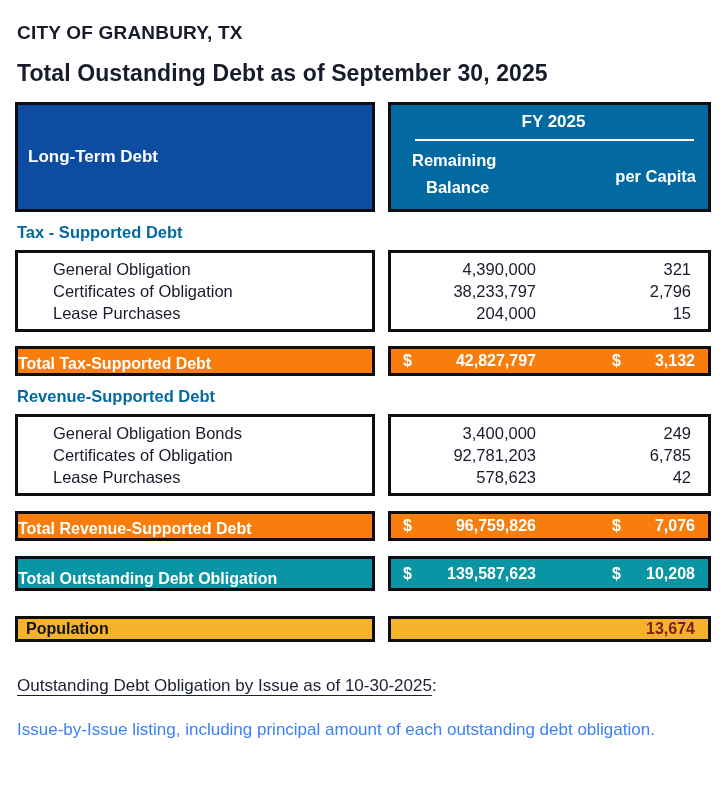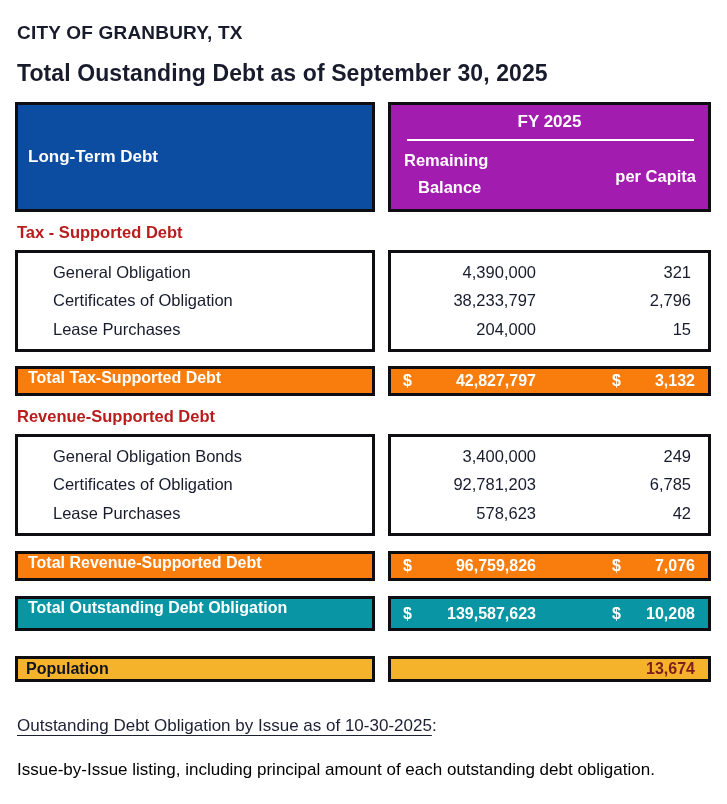--- a/index.html
+++ b/index.html
@@ -34,65 +34,65 @@
 
   
   .hdr { height: 110px; }
   .hdr-left {
     background: #0c4da2; color: #ffffff;
     display: flex; align-items: center;
     padding-left: 10px;
     font-size: 17px; font-weight: 700;
   }
   .hdr-right {
-    background: #a21caf; color: #ffffff;
+    background: #0369a1; color: #ffffff;
     font-weight: 700; font-size: 16.5px;
     padding-top: 7px;
+    padding-left: 8px;
   }
   .fy { text-align: center; font-size: 17px; }
   .hdr-rule {
     border: 0; border-top: 2px solid #ffffff;
     margin: 7px 14px 6px 16px;
   }
   .hdr-cols {
     display: flex; justify-content: space-between;
     padding: 0 12px 0 13px;
   }
   .rb-stack { line-height: 27px; }
   .rb-line2 { margin-left: 14px; }
   .percap { align-self: center; padding-top: 4px; }
 
   
   .sec-label {
-    font-size: 16.5px; font-weight: 700; color: #b91c1c;
+    font-size: 16.5px; font-weight: 700; color: #0369a1;
     margin: 11px 0 8px 2px;
     grid-column: 1 / -1;
   }
 
   
-  .items { height: 102px; background: #ffffff; }
+  .items { height: 82px; background: #ffffff; }
   .items-left {
     display: flex; flex-direction: column; justify-content: space-around;
     padding: 5px 0 5px 35px;
     font-size: 16.5px;
   }
   .items-right {
     display: flex; flex-direction: column; justify-content: space-around;
     padding: 5px 0;
     font-size: 16.5px;
   }
   .num-row { display: flex; }
   .num-bal { width: 145px; text-align: right; }
   .num-cap { flex: 1; text-align: right; padding-right: 17px; }
 
   
   .total { height: 30px; margin-top: 14px; }
   .total-left {
-    display: flex; align-items: flex-start;
-    padding-left: 10px;
+    display: flex; align-items: flex-end;
     color: #ffffff; font-weight: 700; font-size: 16px;
   }
   .total-right {
     display: flex; align-items: center;
     color: #ffffff; font-weight: 700; font-size: 16px;
   }
   .money-left {
     width: 145px; box-sizing: border-box;
     display: flex; justify-content: space-between;
     padding-left: 12px;
@@ -122,21 +122,21 @@
   
   .footer { margin-top: 34px; margin-left: 2px; }
   .foot-head {
     font-size: 17px; color: #1c2033;
   }
   .foot-head .ul {
     text-decoration: underline;
     text-underline-offset: 4px;
   }
   .foot-body {
-    font-size: 17px; color: #000000;
+    font-size: 17px; color: #3b82f6;
     max-width: 655px;
     line-height: 38px;
     margin-top: 15px;
   }
 </style>
 </head>
 <body>
 
 <div class="page">
 

